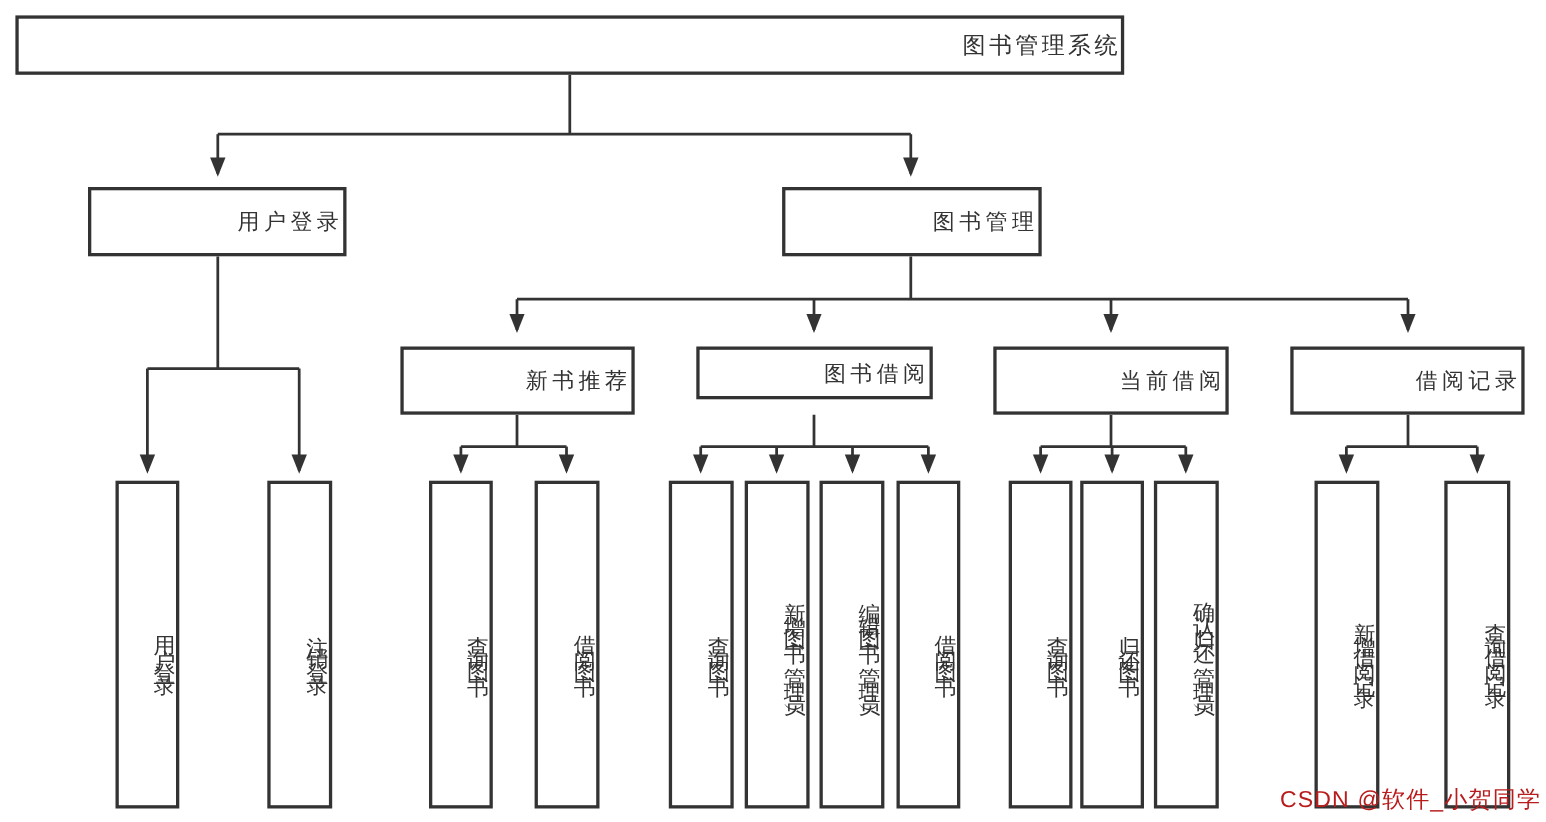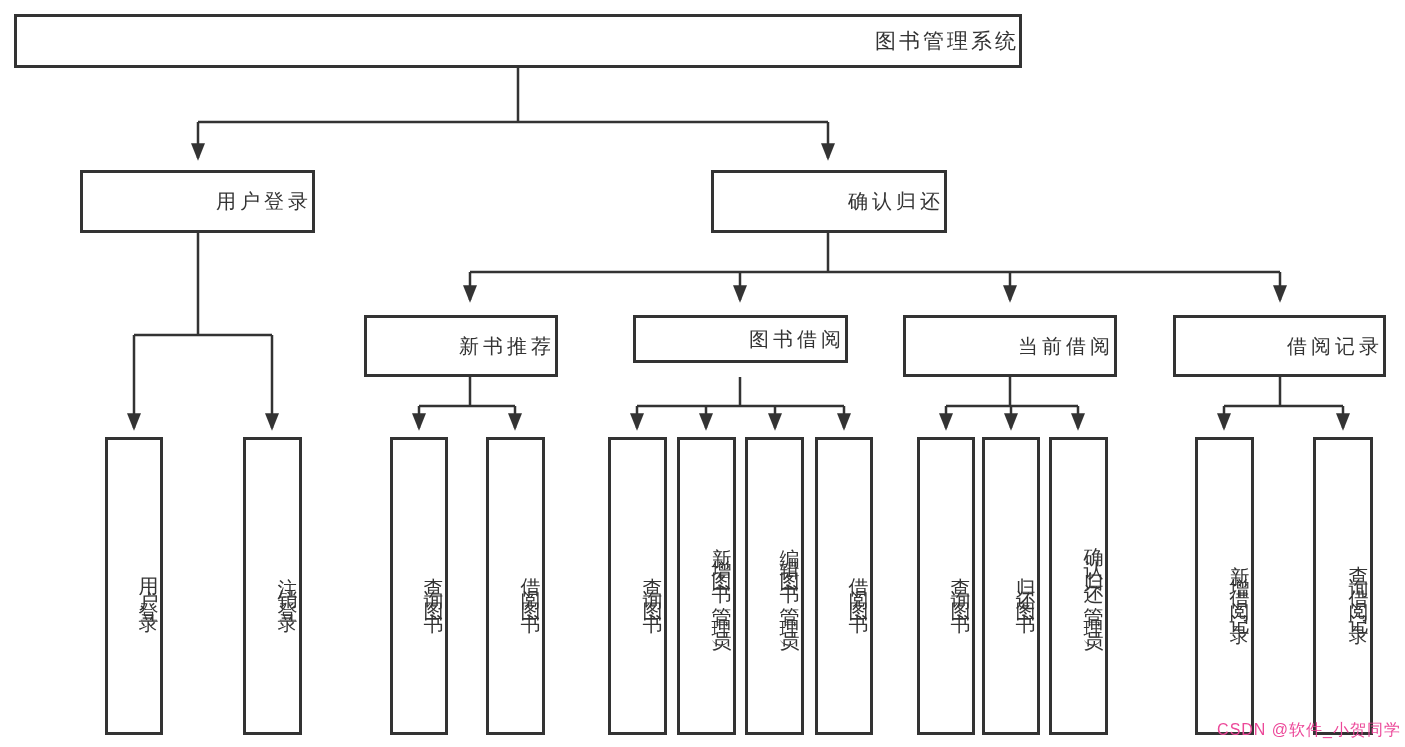--- a/index.html
+++ b/index.html
@@ -7,22 +7,22 @@
           font-family:"Liberation Sans",sans-serif;color:#333333;overflow:hidden;}
   .connectors{position:absolute;left:0;top:0;width:1405px;height:747px;}
   .connectors .line{stroke:#333333;stroke-width:2.5;fill:none;}
   .connectors .head{fill:#333333;stroke:none;}
   .node{position:absolute;border:3px solid #333333;background:#ffffff;
         display:flex;align-items:center;justify-content:flex-end;box-sizing:border-box;}
   .h-label{font-size:20px;letter-spacing:4px;text-indent:4px;white-space:nowrap;}
   .root-label{font-size:21px;letter-spacing:3px;text-indent:3px;}
   .leaf .v-label{writing-mode:vertical-rl;text-orientation:mixed;
         font-size:20px;letter-spacing:12px;line-height:1.1;}
-  .watermark{position:absolute;right:4px;bottom:6px;font-size:16px;
-        color:#ec4899;letter-spacing:1px;white-space:nowrap;margin-left:33px;}
+  .watermark{position:absolute;right:4px;bottom:6px;font-size:21px;
+        color:#b91c1c;letter-spacing:1px;white-space:nowrap;margin-left:33px;}
 </style>
 </head>
 <body>
 
 <div class="canvas">
 
   <svg class="connectors" viewBox="0 0 1405 747" xmlns="http://www.w3.org/2000/svg">
     <defs>
       <marker id="ah" viewBox="0 0 10 10" refX="8.5" refY="5" markerWidth="7" markerHeight="7" orient="auto">
         <path class="head" d="M0,1 L10,5 L0,9 z"></path>
@@ -65,24 +65,24 @@
   </svg>
 
   <div class="node" style="left:14px;top:14px;width:1008px;height:54px;">
     <span class="root-label">图书管理系统</span>
   </div>
 
   <div class="node" style="left:80px;top:170px;width:235px;height:63px;">
     <span class="h-label">用户登录</span>
   </div>
   <div class="node" style="left:711px;top:170px;width:236px;height:63px;">
-    <span class="h-label">确认归还</span>
+    <span class="h-label">图书管理</span>
   </div>
 
-  <div class="node" style="left:364px;top:315px;width:194px;height:62px;">
+  <div class="node" style="left:364px;top:315px;width:213px;height:62px;">
     <span class="h-label">新书推荐</span>
   </div>
   <div class="node" style="left:633px;top:315px;width:215px;height:48px;">
     <span class="h-label">图书借阅</span>
   </div>
   <div class="node" style="left:1173px;top:315px;width:213px;height:62px;">
     <span class="h-label">借阅记录</span>
   </div>
   <div class="node" style="left:903px;top:315px;width:214px;height:62px;">
     <span class="h-label">当前借阅</span>

